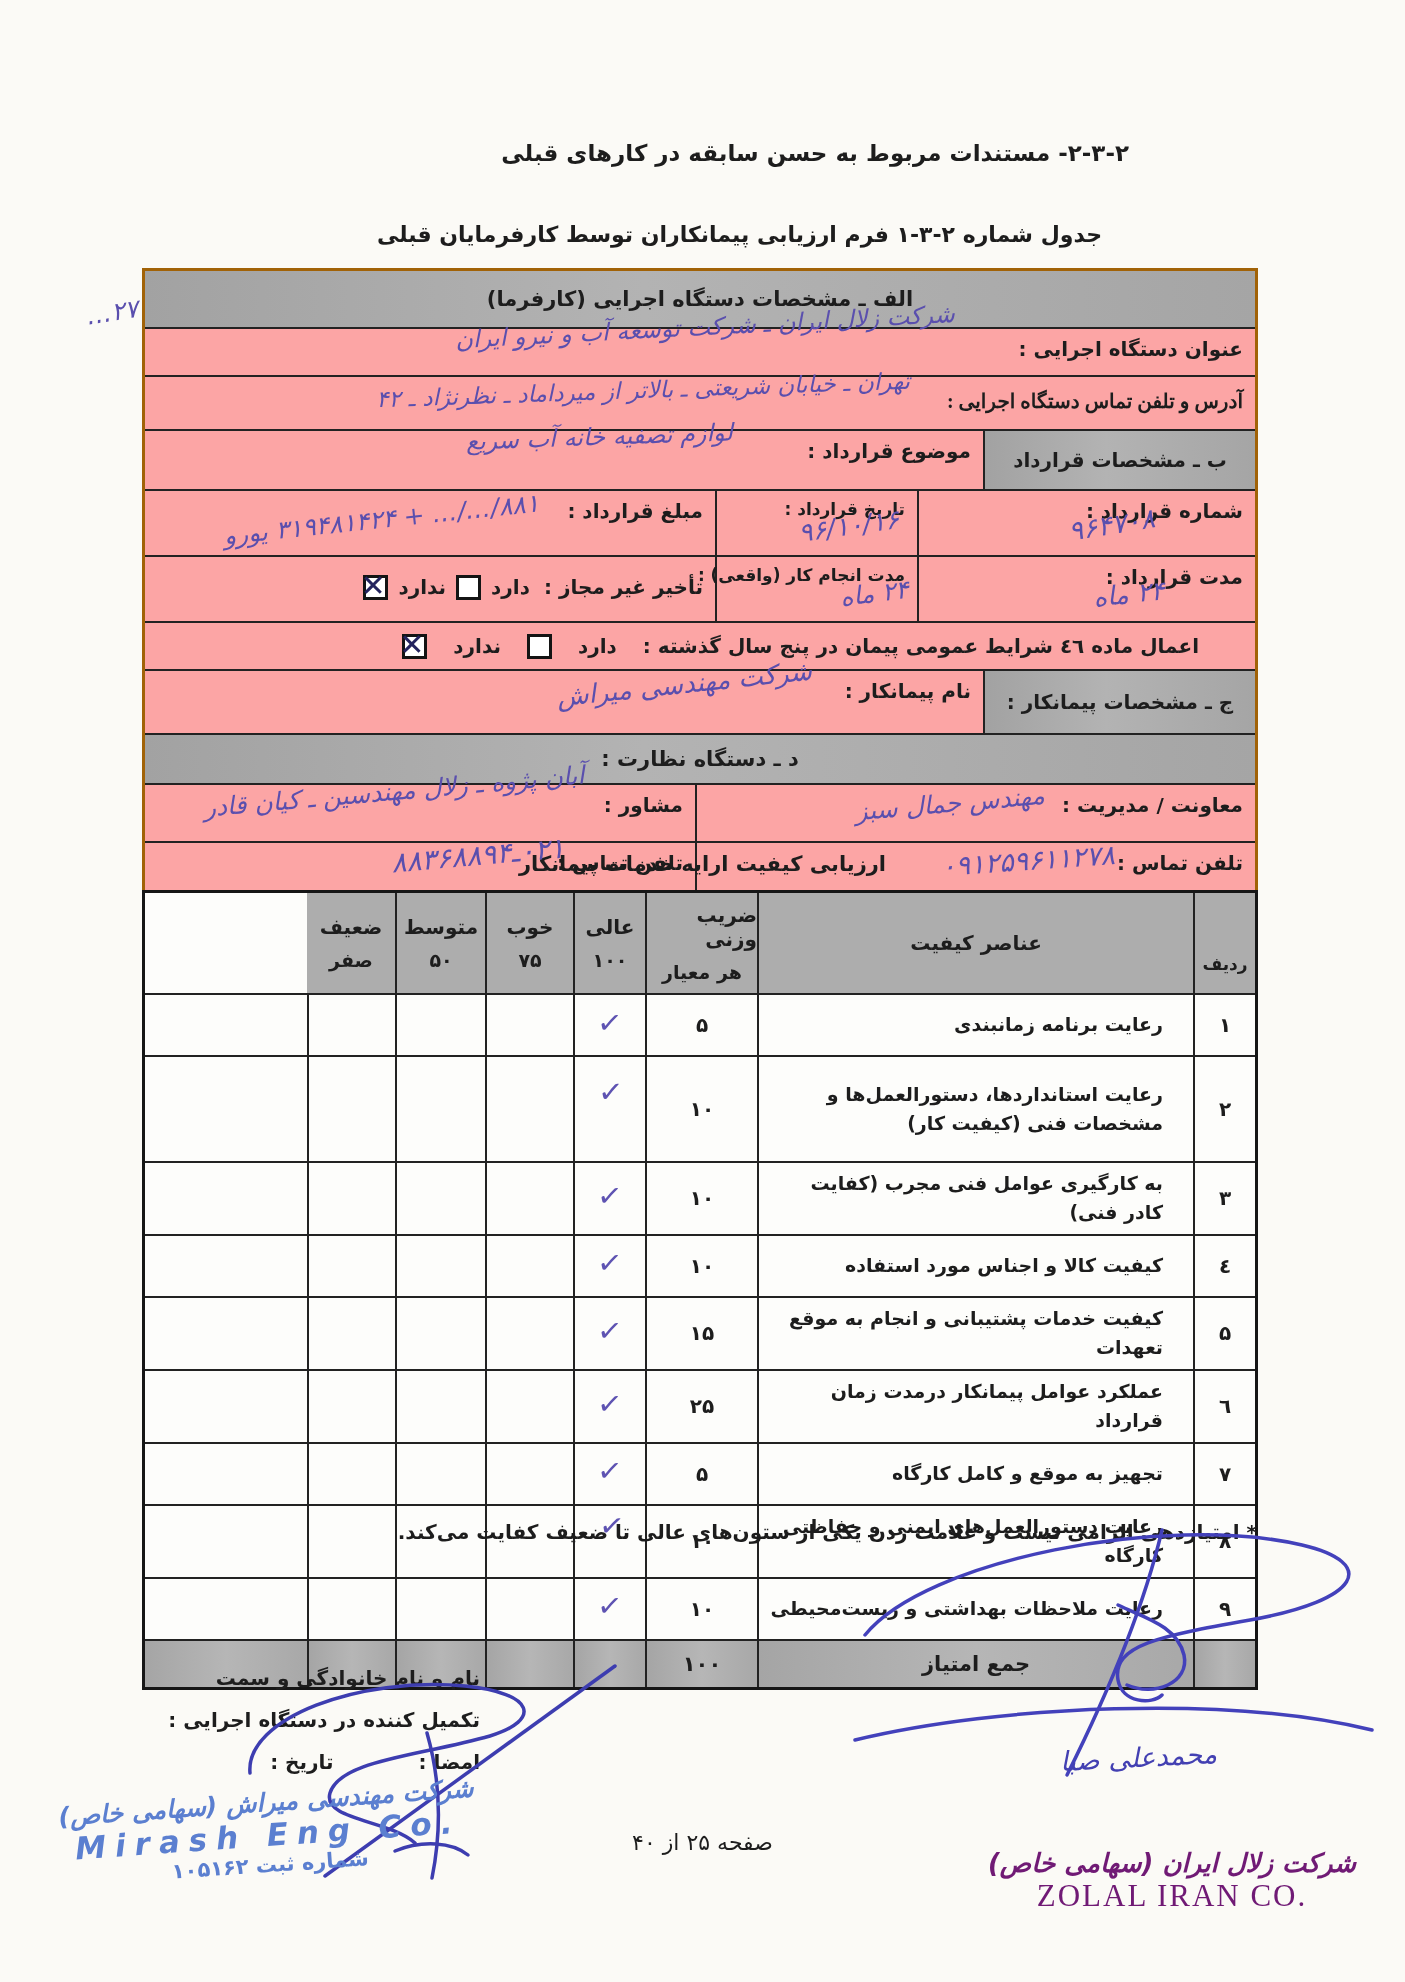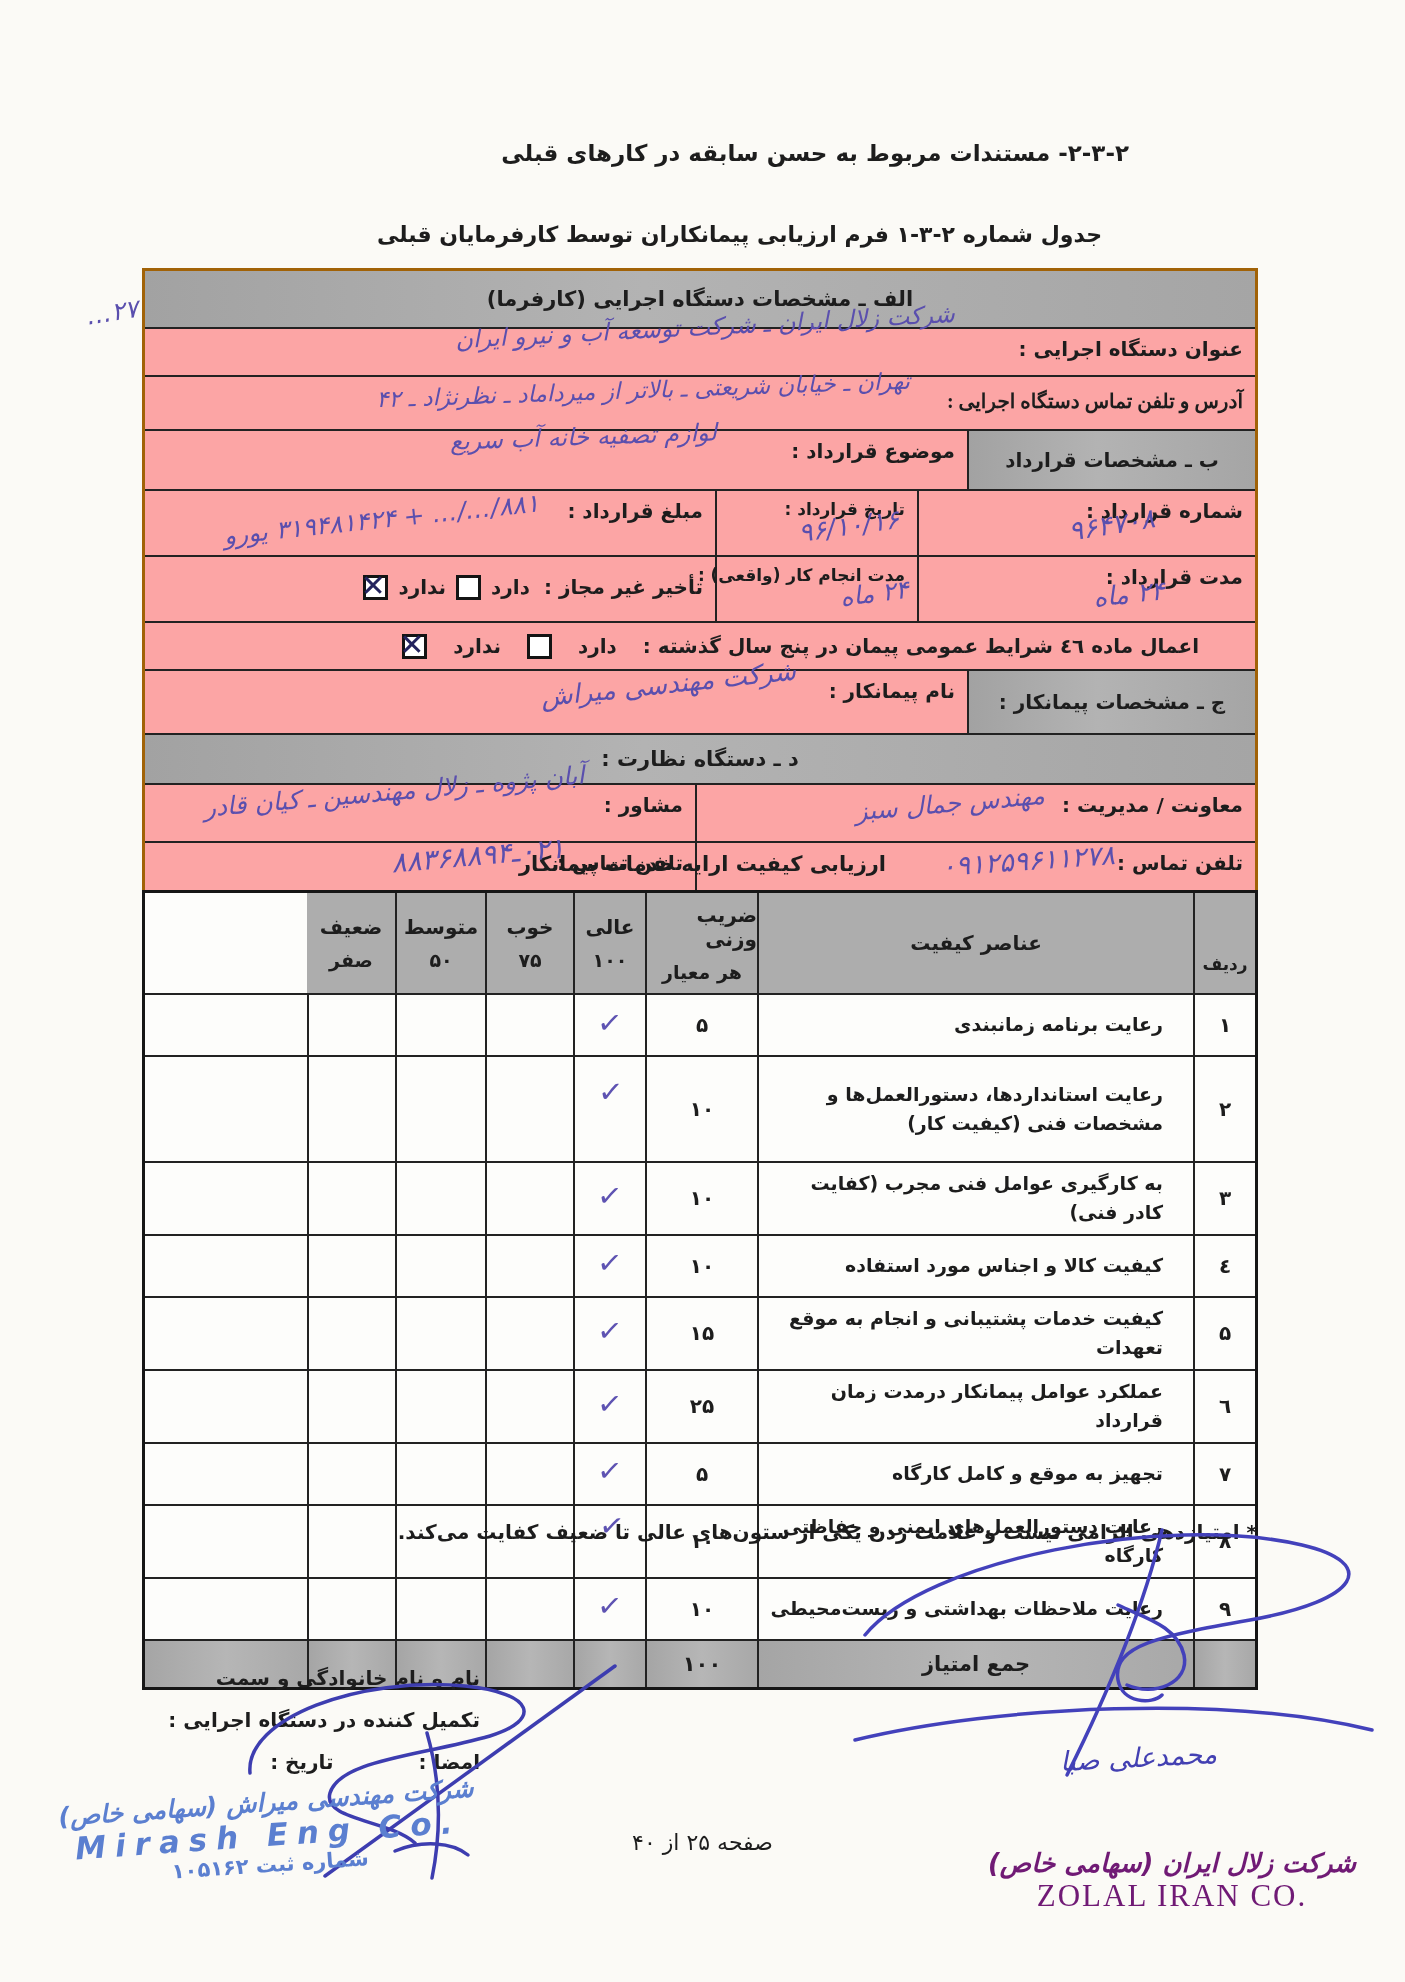--- a/index.html
+++ b/index.html
@@ -12,21 +12,21 @@
   .ftable{position:absolute;top:268px;right:147px;width:1110px;border:3px solid #a16207;background:#fca5a5;}
   .frow{position:relative;border-bottom:2px solid #222;}
   .frow:last-child{border-bottom:0;}
   .band{display:flex;align-items:center;justify-content:center;font-weight:bold;font-size:21px;}
   .gray{background:linear-gradient(90deg,#a2a2a2,#b3b3b3 45%,#a5a5a5);}
   .split{display:flex;align-items:stretch;}
   .cell{position:relative;display:flex;align-items:flex-start;padding:8px 12px 4px 6px;}
   .split > .cell{border-left:2px solid #222;}
   .split > .cell:last-child{border-left:0;}
   .cell.rest{flex:1;}
-  .wB{width:262px;justify-content:center;align-items:center;padding:12px;font-weight:bold;font-size:20px;}
+  .wB{width:262px;justify-content:center;align-items:center;padding:4px;font-weight:bold;font-size:20px;}
   .w1{width:318px;}
   .w2{width:182px;}
   .wD{width:540px;}
   .lbl{font-weight:bold;font-size:20px;white-space:nowrap;}
   .lbl.small{font-size:17px;}
   .hw{color:#5a4fae;font-style:italic;white-space:nowrap;font-size:24px;}
   .hw.abs{position:absolute;z-index:6;}
   .cbwrap{display:inline-flex;align-items:center;gap:10px;margin-right:14px;}
   .cb{position:relative;display:inline-block;width:19px;height:19px;border:3px solid #141414;background:#fff;}
   .cb .xm{position:absolute;left:-6px;top:-10px;font-size:30px;font-weight:bold;color:#23235e;font-style:normal;}

